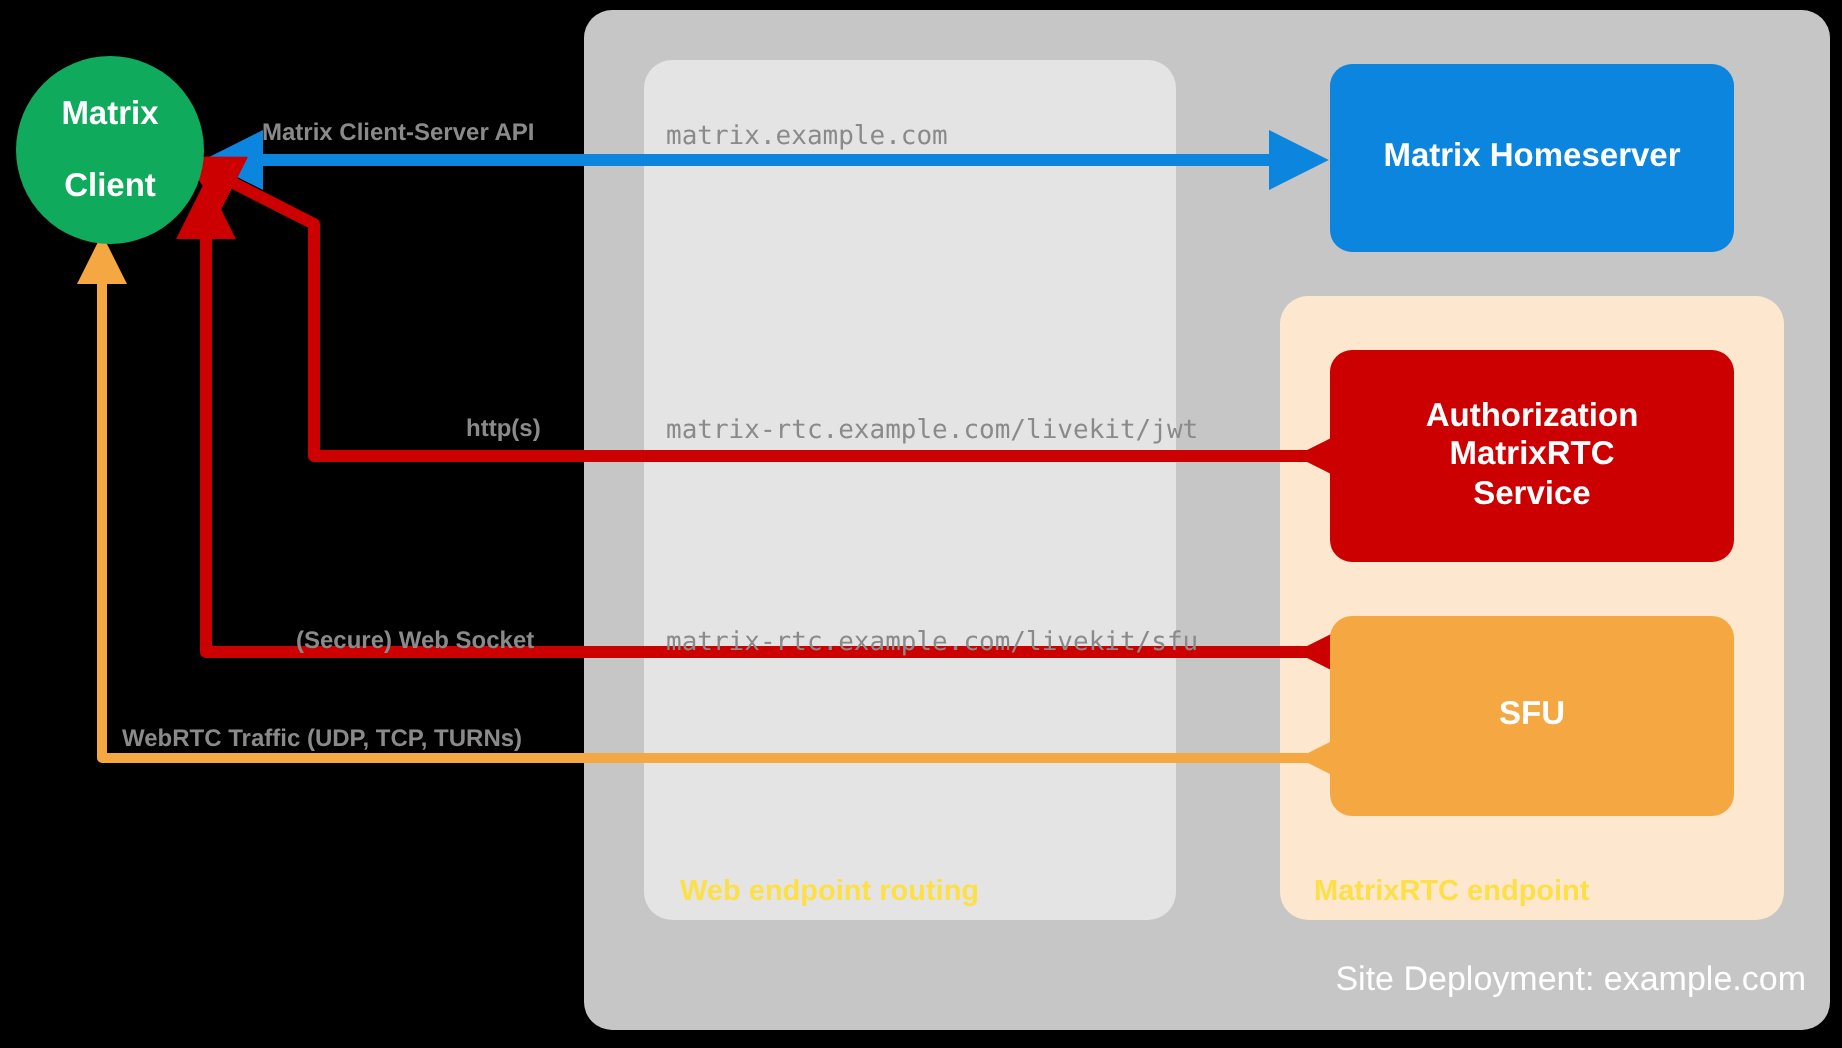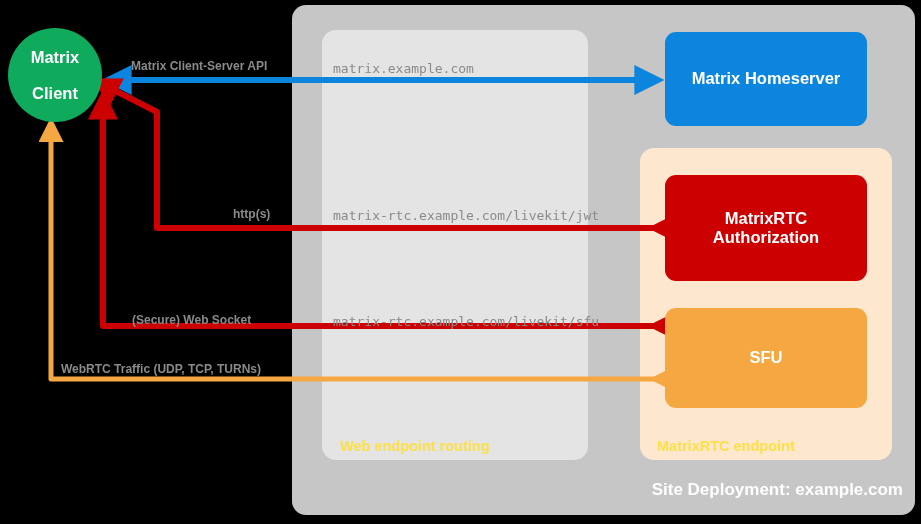--- a/index.html
+++ b/index.html
@@ -52,21 +52,21 @@
     color: #fde047;
     white-space: nowrap;
   }
   .routing-label { left: 340px; top: 438px; }
   .backend-label { left: 657px; top: 438px; }
   .site-label {
     position: absolute;
     right: 18px;
     top: 480px;
     font-size: 17px;
-    font-weight: bold;
+    font-weight: normal;
     color: #ffffff;
     white-space: nowrap;
     text-align: center;
   }
 
   
   .node-circle {
     position: absolute;
     left: 8px;
     top: 28px;
@@ -140,21 +140,21 @@
     position: absolute;
     font-family: "DejaVu Sans Mono", "Liberation Mono", monospace;
     font-size: 13px;
     color: #8a8a8a;
     white-space: nowrap;
     z-index: 7;
   }
 
   .lbl-csapi  { left: 131px; top: 59px; }
   .lbl-https  { left: 233px; top: 207px; }
-  .lbl-ws     { left: 132px; top: 313px; text-align: right; }
+  .lbl-ws     { left: 148px; top: 313px; text-align: right; }
   .lbl-webrtc { left: 61px;  top: 362px; }
 
   .url-matrix { left: 333px; top: 61px; }
   .url-jwt    { left: 333px; top: 208px; }
   .url-sfu    { left: 333px; top: 314px; }
 </style>
 </head>
 <body>
 
 <div id="diagram">
@@ -194,22 +194,23 @@
     <span>Matrix</span>
     <span>Client</span>
   </div>
 
   <div class="node-box node-homeserver">
     <span>Matrix Homeserver</span>
   </div>
 
   <div class="node-box node-auth">
     <div>
+      <div>Authorization</div>
       <div>MatrixRTC</div>
-      <div>Authorization</div>
+      <div>Service</div>
     </div>
   </div>
 
   <div class="node-box node-sfu">
     <span>SFU</span>
   </div>
 
   <div class="edge-label lbl-csapi">Matrix Client-Server API</div>
   <div class="edge-label lbl-https">http(s)</div>
   <div class="edge-label lbl-ws">(Secure) Web Socket</div>

